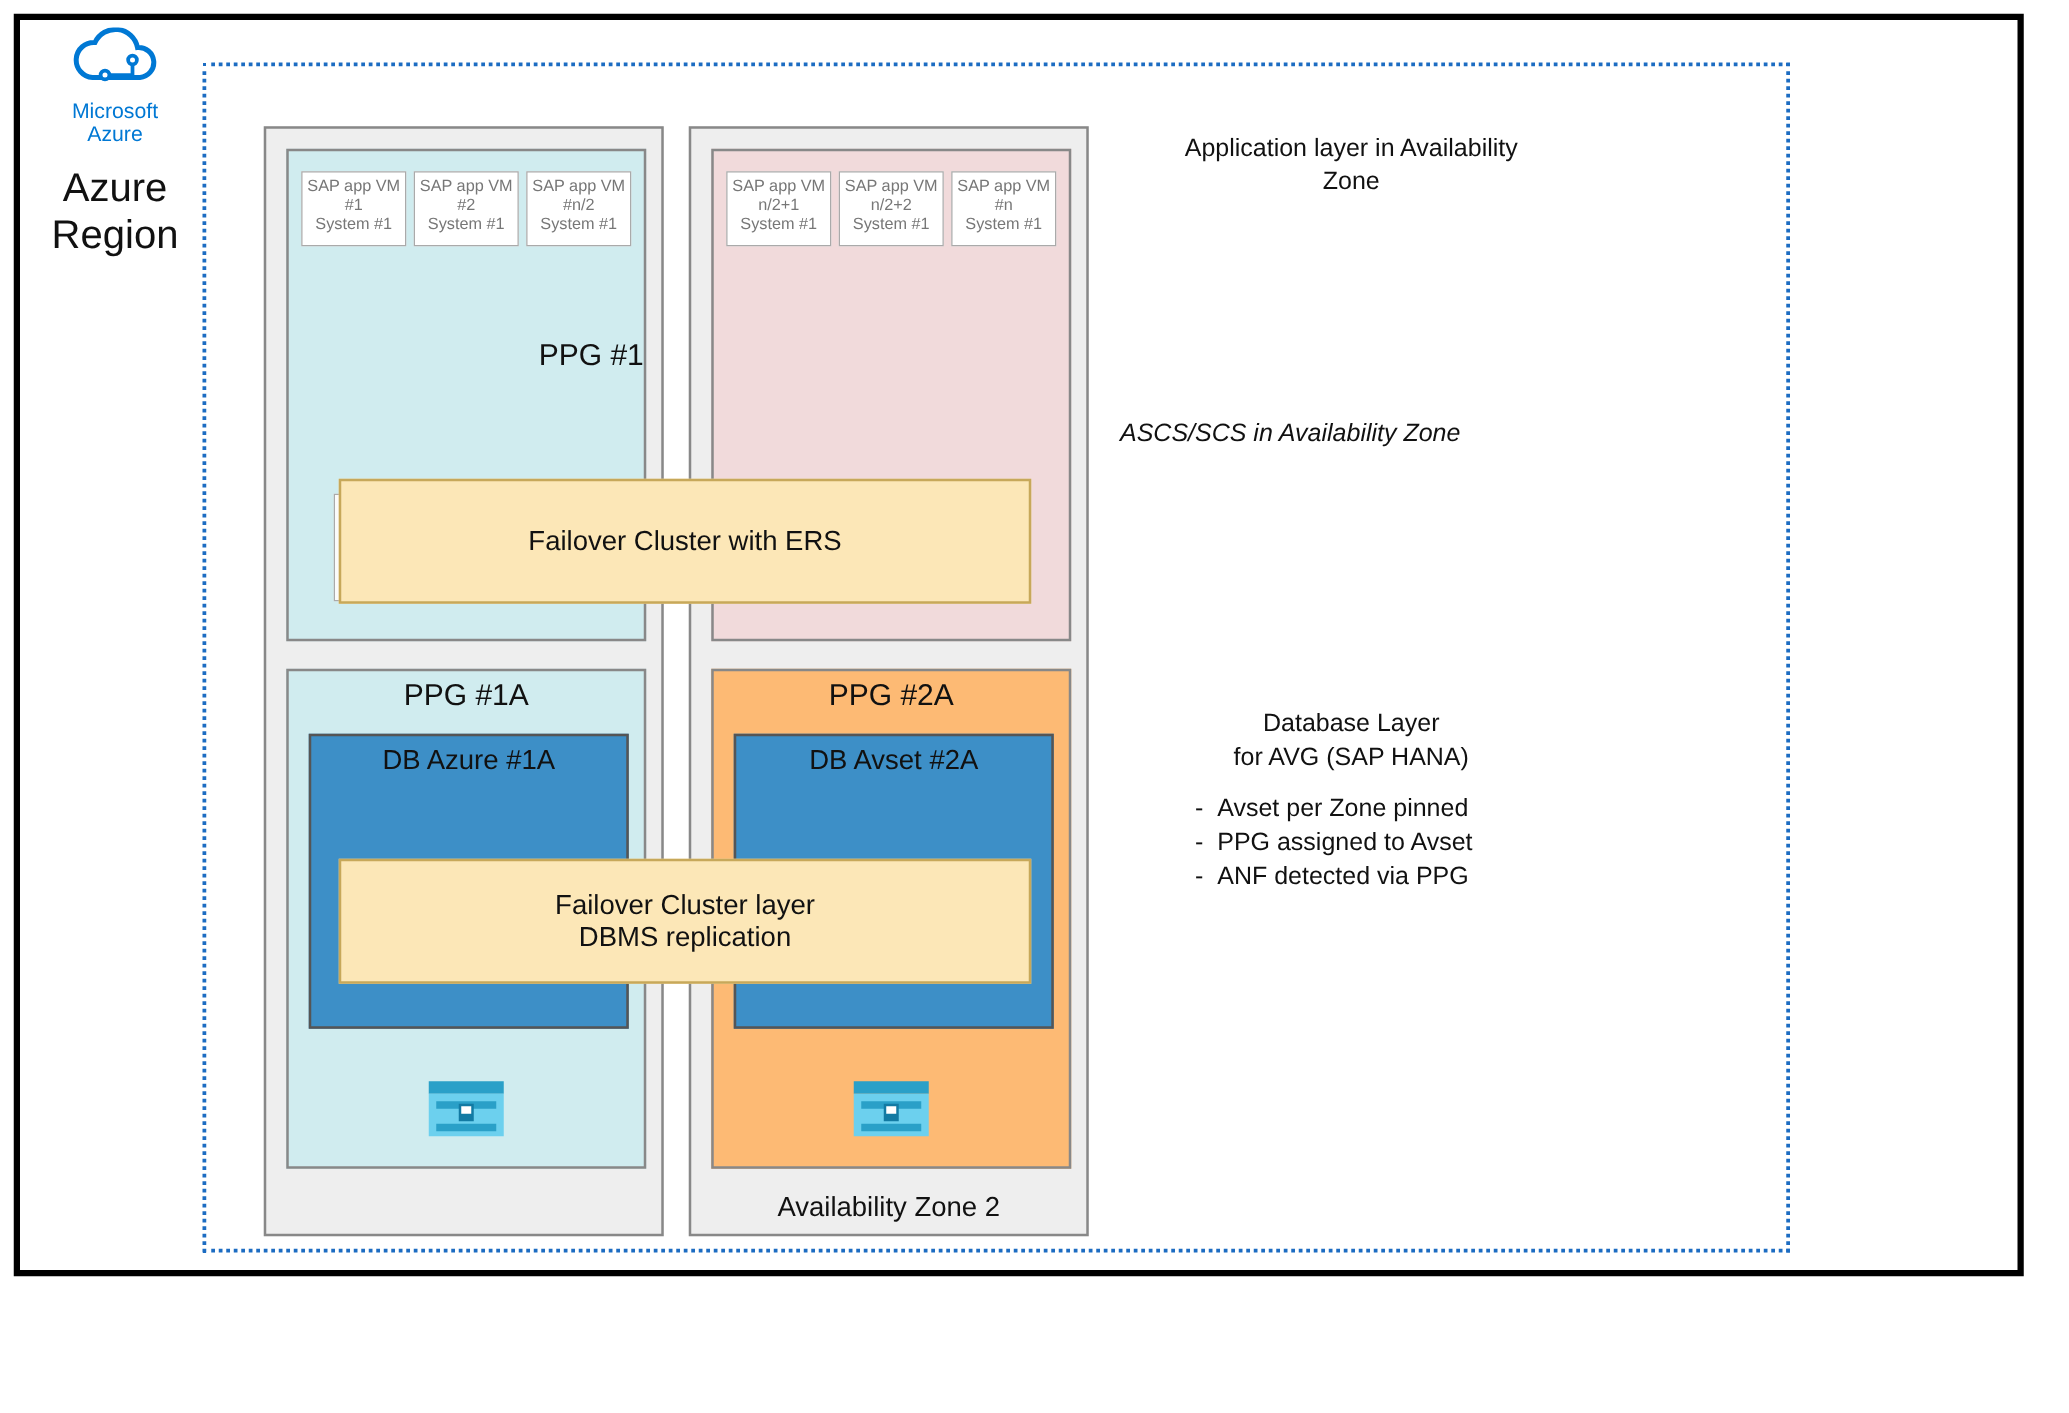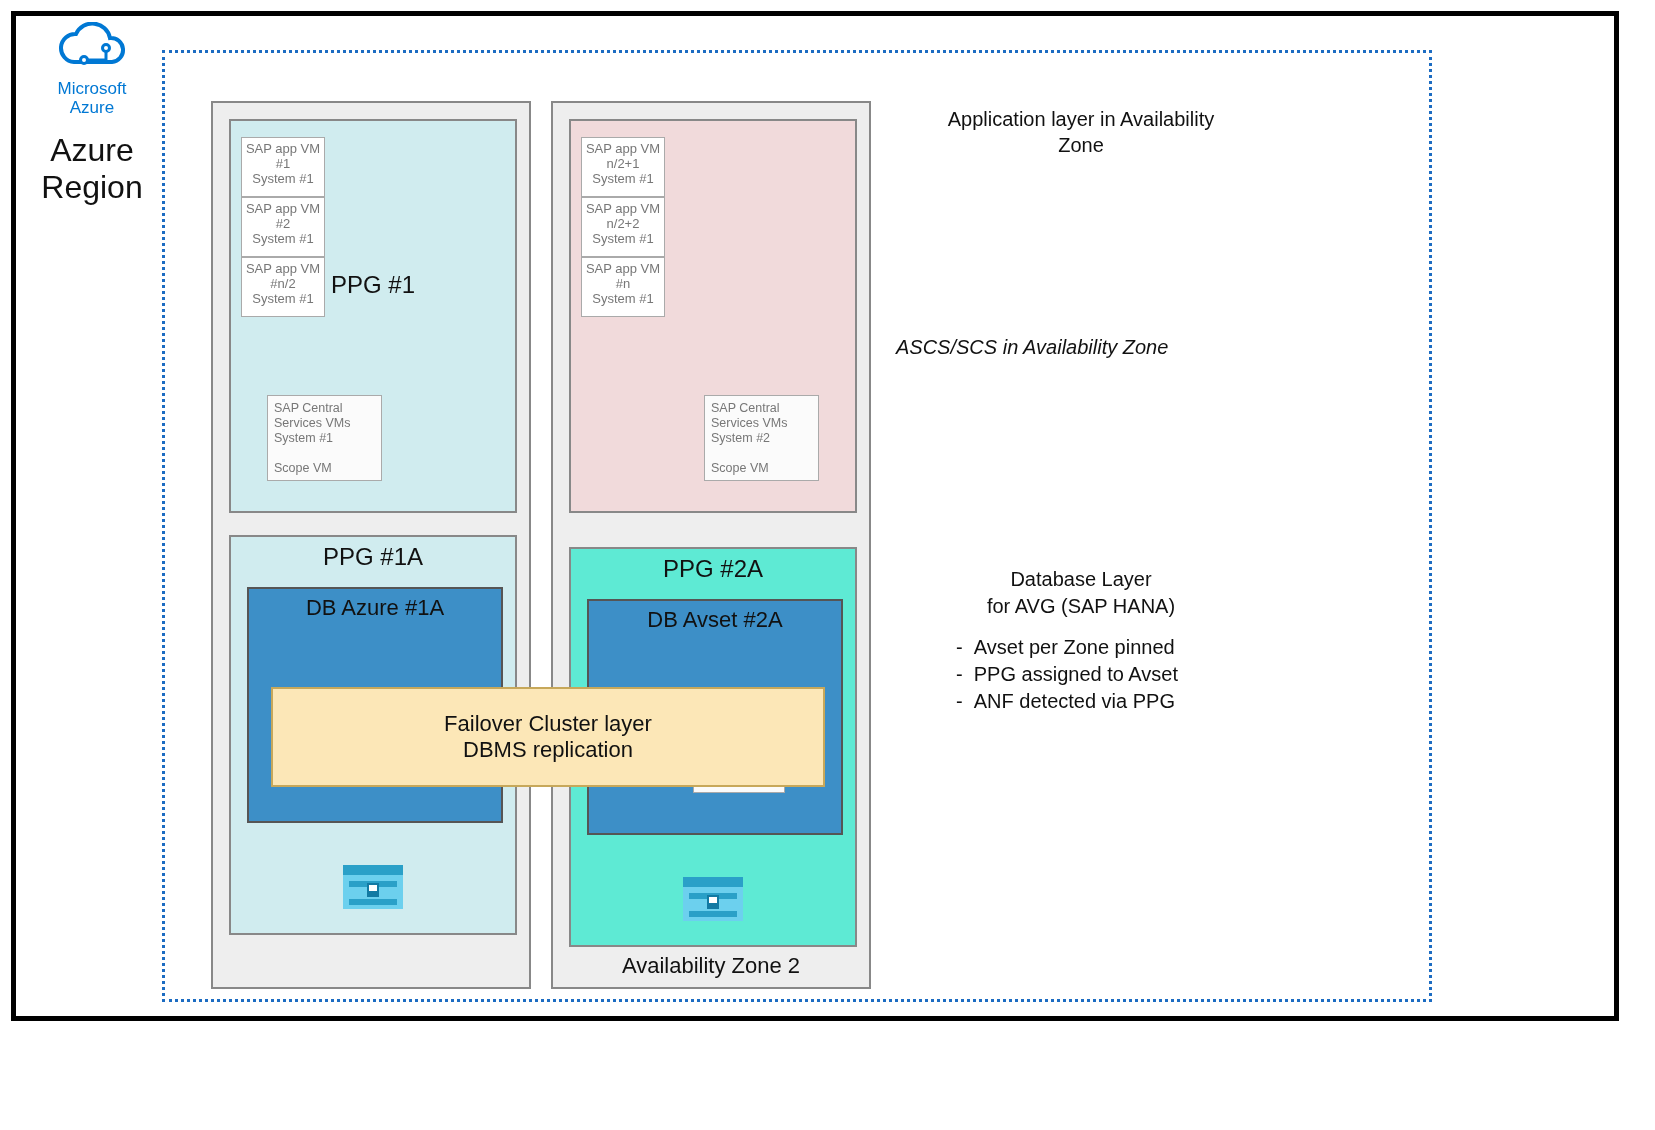--- a/index.html
+++ b/index.html
@@ -17,26 +17,26 @@
   .zone-1 { left:0; }
   .zone-2 { left:340px; }
   .zone-title { position:absolute; bottom:8px; left:0; right:0; text-align:center; font-size:22px; color:#111; }
   
   .ppg-top, .ppg-bot { position:absolute; left:16px; width:288px; border:2px solid #888; }
   .ppg-top { top:16px; height:394px; }
   .ppg-bot { top:432px; height:400px; }
   .ppg-top.z1 { background:#d0ecef; }
   .ppg-top.z2 { background:#f1dadb; }
   .ppg-bot.z1 { background:#d0ecef;padding-left:15px; }
-  .ppg-bot.z2 { background:#5eead4;margin-top:12px; }
+  .ppg-bot.z2 { background:#fdba74; }
   .ppg-title { position:absolute; left:0; right:0; text-align:center; font-size:24px; color:#111; }
-  .ppg-top .ppg-title { top:150px; }
+  .ppg-top .ppg-title { top:150px;text-align:right; }
   .ppg-bot .ppg-title { top:6px; }
   
-  .vm-row { position:absolute; top:16px; left:10px; right:10px; display:flex; justify-content:space-between;flex-direction:column; }
+  .vm-row { position:absolute; top:16px; left:10px; right:10px; display:flex; justify-content:space-between; }
   .vm { width:84px; height:60px; background:#fff; border:1px solid #aaa; text-align:center; font-size:13px; color:#777; padding:4px 2px; line-height:1.15; }
   
   .cs-box { position:absolute; width:115px; height:86px; background:#fbfbfb; border:1px solid #aaa; font-size:12.5px; color:#777; padding:5px 6px; line-height:1.2; }
   .cs-box.z1 { left:36px; top:274px; }
   .cs-box.z2 { right:36px; top:274px; }
   
   .avset { position:absolute; left:16px; top:50px; width:256px; height:236px; border:2px solid #555; }
   .avset.z1 { background:#3d8fc7; }
   .avset.z2 { background:#3d8fc7; }
   .avset-title { text-align:center; font-size:22px; color:#111; margin-top:6px; }
@@ -147,20 +147,23 @@
             <rect x="10" y="20" width="48" height="6" fill="#2aa0c8"></rect>
             <rect x="10" y="38" width="48" height="6" fill="#2aa0c8"></rect>
             <rect x="28" y="22" width="12" height="14" fill="#127aa3"></rect>
             <rect x="30" y="24" width="8" height="6" fill="#fff"></rect>
           </svg>
         </div>
       </div>
       <div class="zone-title">Availability Zone 2</div>
     </div>
 
+    <div class="failover top">
+      <span>Failover Cluster with ERS</span>
+    </div>
     <div class="failover bot">
       <span>
         <span>Failover Cluster layer</span><br>
         <span>DBMS replication</span>
       </span>
     </div>
   </div>
 
   <div class="labels">
     <div class="lbl-app">

